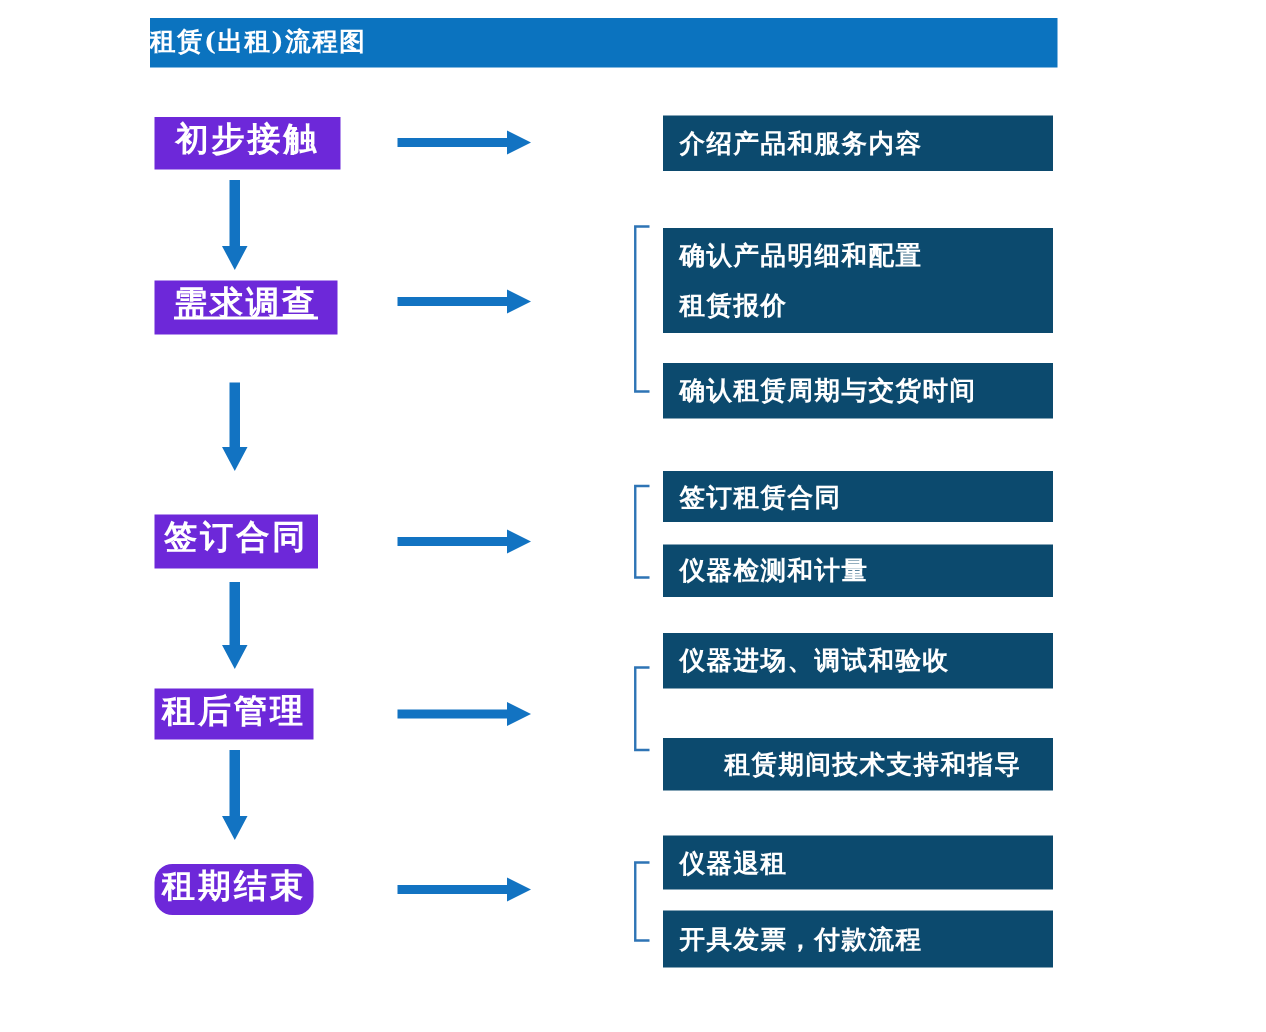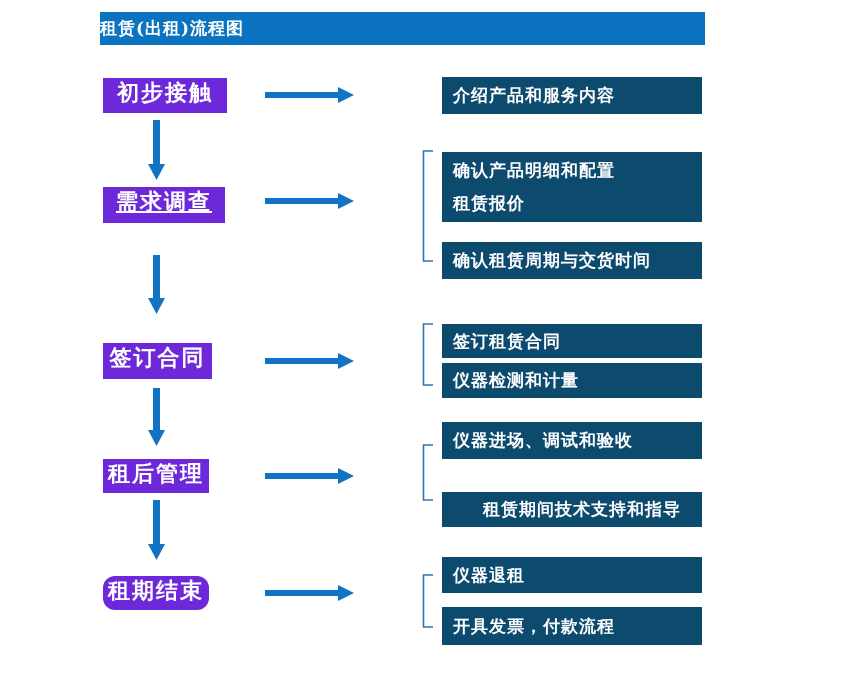--- a/index.html
+++ b/index.html
@@ -90,21 +90,21 @@
   </div>
   <div class="rbox" style="top:120px; height:36px;margin-top:32px;">
     <span>确认产品明细和配置</span>
   </div>
   <div class="rbox" style="top:185px; height:37px;">
     <span>租赁报价</span>
   </div>
   <div class="rbox" style="top:242px; height:37px;">
     <span>确认租赁周期与交货时间</span>
   </div>
-  <div class="rbox" style="top:324px; height:34px;">
+  <div class="rbox" style="top:314px; height:34px;">
     <span>签订租赁合同</span>
   </div>
   <div class="rbox" style="top:363px; height:35px;">
     <span>仪器检测和计量</span>
   </div>
   <div class="rbox" style="top:422px; height:37px;">
     <span>仪器进场、调试和验收</span>
   </div>
   <div class="rbox" style="top:492px; height:35px;padding-left:41px;">
     <span>租赁期间技术支持和指导</span>

